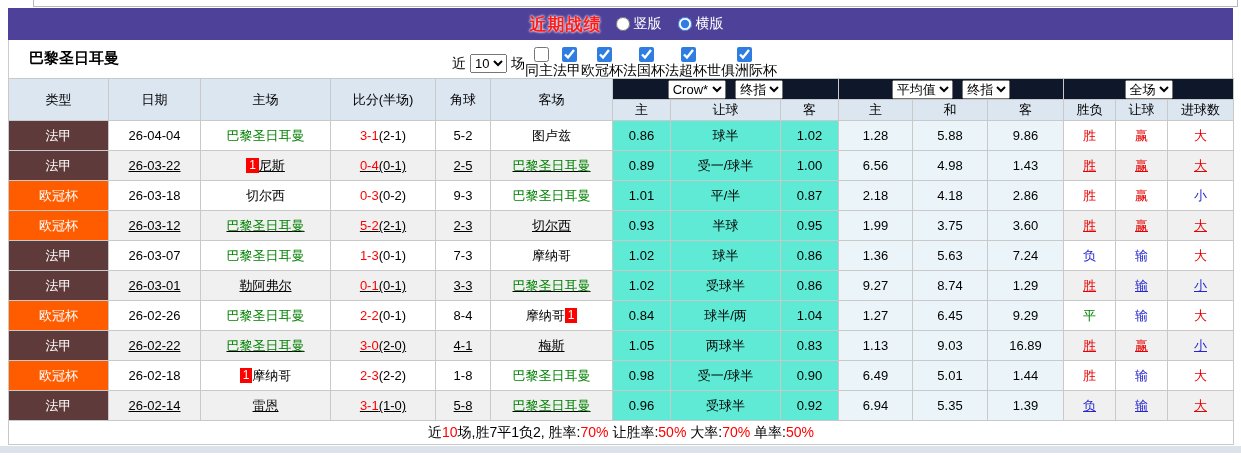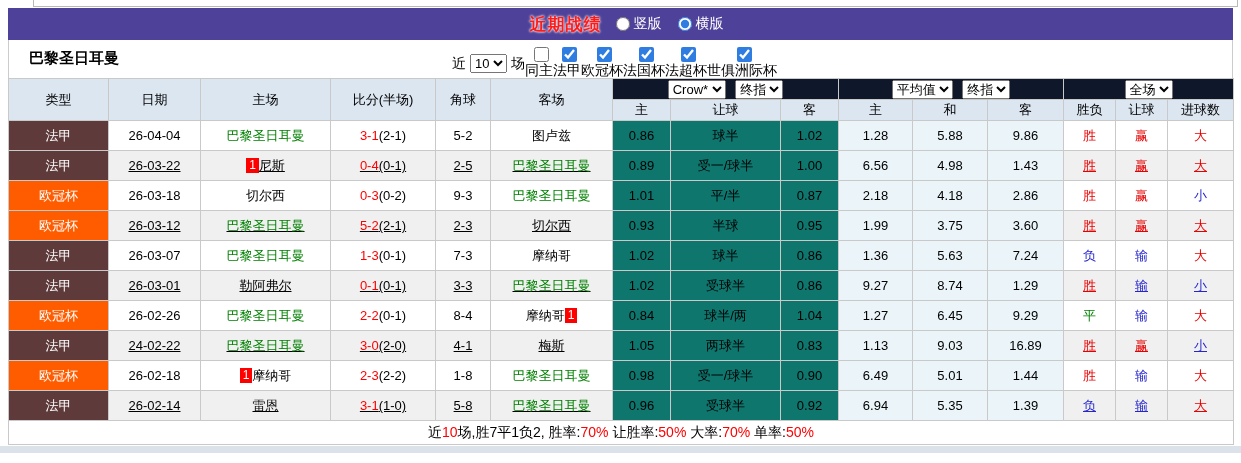--- a/index.html
+++ b/index.html
@@ -33,21 +33,21 @@
   table.results { width:1225px; margin-left:8px; border-collapse:collapse; table-layout:fixed; }
   th, td { border:1px solid #c9c9c9; text-align:center; font-size:13px; font-weight:normal;
     padding:0; color:#000; overflow:hidden; white-space:nowrap; }
   th { height:21px; }
   td { height:30px; }
   .hdr { background:#dce6f1; }
   .sel-cell { background:#0f172a; }
   .sel-cell select { font-size:13px; margin:0 3px; }
   td.plain { background:#fff; }
   tr.alt td.plain { background:#f0f0f0;text-decoration:underline; }
-  td.odds-bg { background:#0f766e; }
+  td.odds-bg { background:#5eead4; }
   td.avg-bg { background:#ebf5f9; }
   td.type-cell { color:#fff; }
   .team-name { cursor:pointer; }
   .team-psg { color:#008000; }
   .rank-badge { display:inline-block; background:#ff0000; color:#fff; font-size:12px;
     line-height:15px; padding:0 3px; vertical-align:1px; }
   .score-main { color:#ff0000; }
   .score-half { color:#000; }
   td.footer-cell { height:24px; background:#fff; font-size:14px; }
 
@@ -274,21 +274,21 @@
           <td class="odds-bg">1.04</td>
           <td class="avg-bg">1.27</td>
           <td class="avg-bg">6.45</td>
           <td class="avg-bg">9.29</td>
           <td class="plain" style="color: rgb(0, 128, 0);">平</td>
           <td class="plain" style="color: rgb(38, 38, 204);">输</td>
           <td class="plain" style="color: rgb(230, 0, 0);">大</td>
         </tr>
         <tr class="alt">
           <td class="type-cell" style="background: rgb(94, 58, 58);">法甲</td>
-          <td class="plain">24-02-22</td>
+          <td class="plain">26-02-22</td>
           <td class="plain"><span class="team-name team-psg">巴黎圣日耳曼</span></td>
           <td class="plain"><span class="score-main">3-0</span><span class="score-half">(2-0)</span></td>
           <td class="plain">4-1</td>
           <td class="plain"><span class="team-name">梅斯</span></td>
           <td class="odds-bg">1.05</td>
           <td class="odds-bg">两球半</td>
           <td class="odds-bg">0.83</td>
           <td class="avg-bg">1.13</td>
           <td class="avg-bg">9.03</td>
           <td class="avg-bg">16.89</td>

